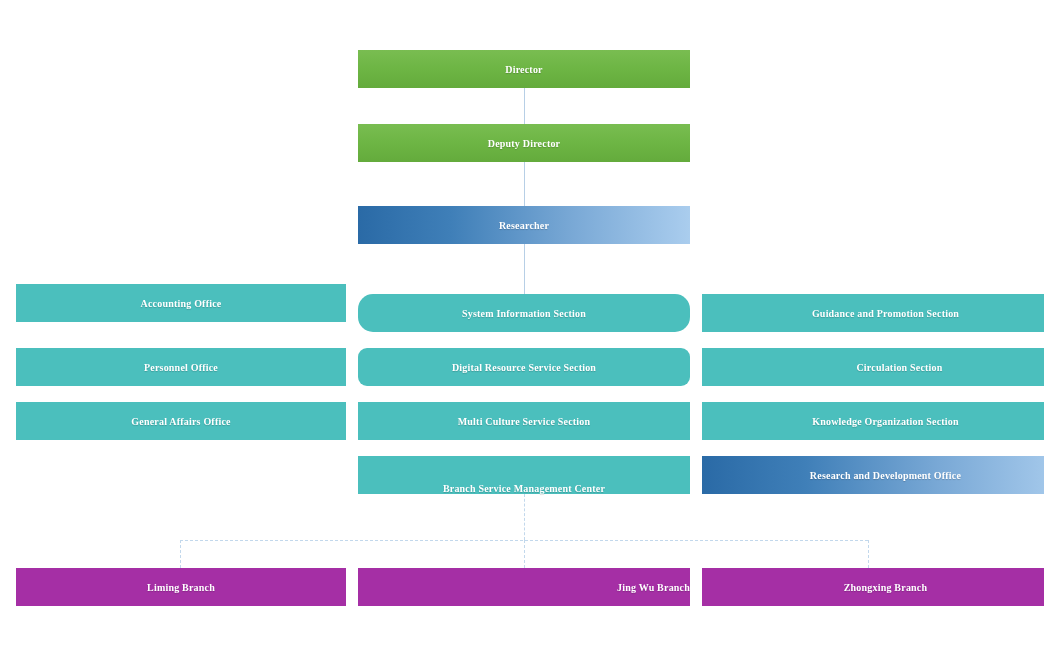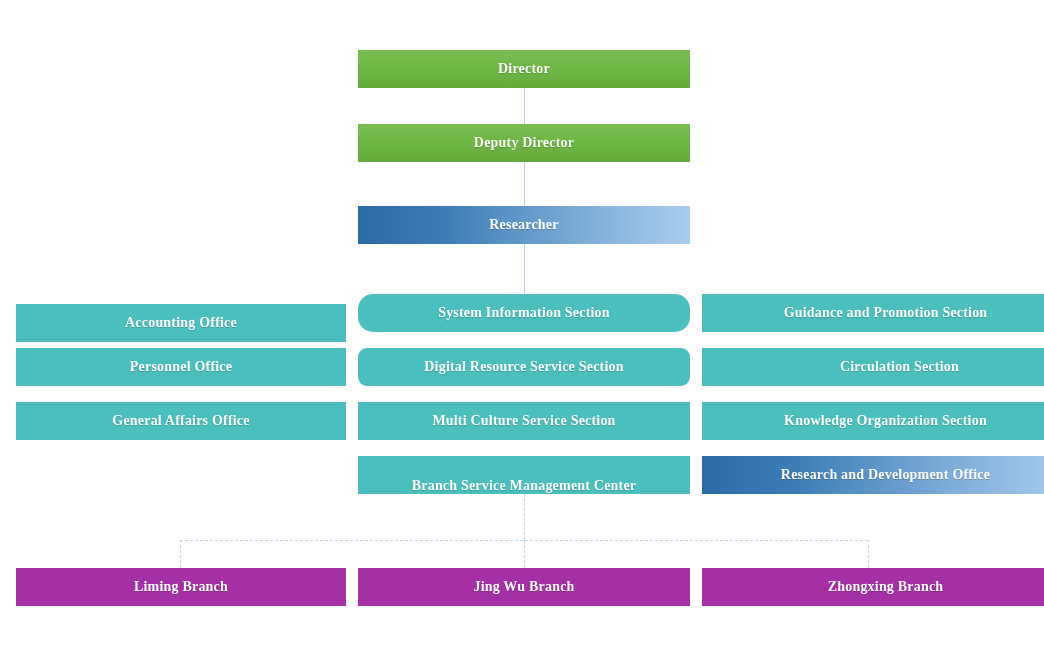--- a/index.html
+++ b/index.html
@@ -42,21 +42,21 @@
   
   .node {
     position: absolute;
     height: 38px;
     display: flex;
     align-items: center;
     justify-content: center;
     box-sizing: border-box;
     color: #ffffff;
     font-weight: bold;
-    font-size: 14px;
+    font-size: 10px;
     letter-spacing: 0.2px;
     white-space: nowrap;
     text-shadow: 0 1px 1px rgba(0,0,0,0.18);
   }
 
   .node.green {
     background: linear-gradient(to bottom, #79bd51 0%, #6db544 50%, #64ab3c 100%);
   }
   .node.blue {
     background: linear-gradient(to right, #2a6aa6 0%, #3f7fb8 28%, #7aa9d6 65%, #aacdee 100%);
@@ -87,21 +87,21 @@
   </div>
 
   <div class="node green col-mid" style="top:124px;">
     <span>Deputy Director</span>
   </div>
 
   <div class="node blue col-mid" style="top:206px;">
     <span>Researcher</span>
   </div>
 
-  <div class="node teal col-left" style="top:304px;">
+  <div class="node teal col-left" style="top:284px;">
     <span>Accounting Office</span>
   </div>
   <div class="node teal col-mid" style="top:294px;border-radius:15px;">
     <span>System Information Section</span>
   </div>
   <div class="node teal col-right" style="top:294px;">
     <span>Guidance and Promotion Section</span>
   </div>
 
   <div class="node teal col-left" style="top:348px;">
@@ -133,20 +133,20 @@
 
   <div class="dash-v" style="left:524px; top:494px; height:46px;"></div>
   <div class="dash-h" style="left:180px; top:540px; width:688px;"></div>
   <div class="dash-v" style="left:180px; top:540px; height:28px;"></div>
   <div class="dash-v" style="left:524px; top:540px; height:28px;"></div>
   <div class="dash-v" style="left:868px; top:540px; height:28px;"></div>
 
   <div class="node purple col-left" style="top:568px;">
     <span>Liming Branch</span>
   </div>
-  <div class="node purple col-mid" style="top:568px;">
+  <div class="node purple col-mid" style="top:568px;justify-content:flex-end;">
     <span>Jing Wu Branch</span>
   </div>
   <div class="node purple col-right" style="top:568px;">
     <span>Zhongxing Branch</span>
   </div>
 
 </div>
 
 </body></html>

